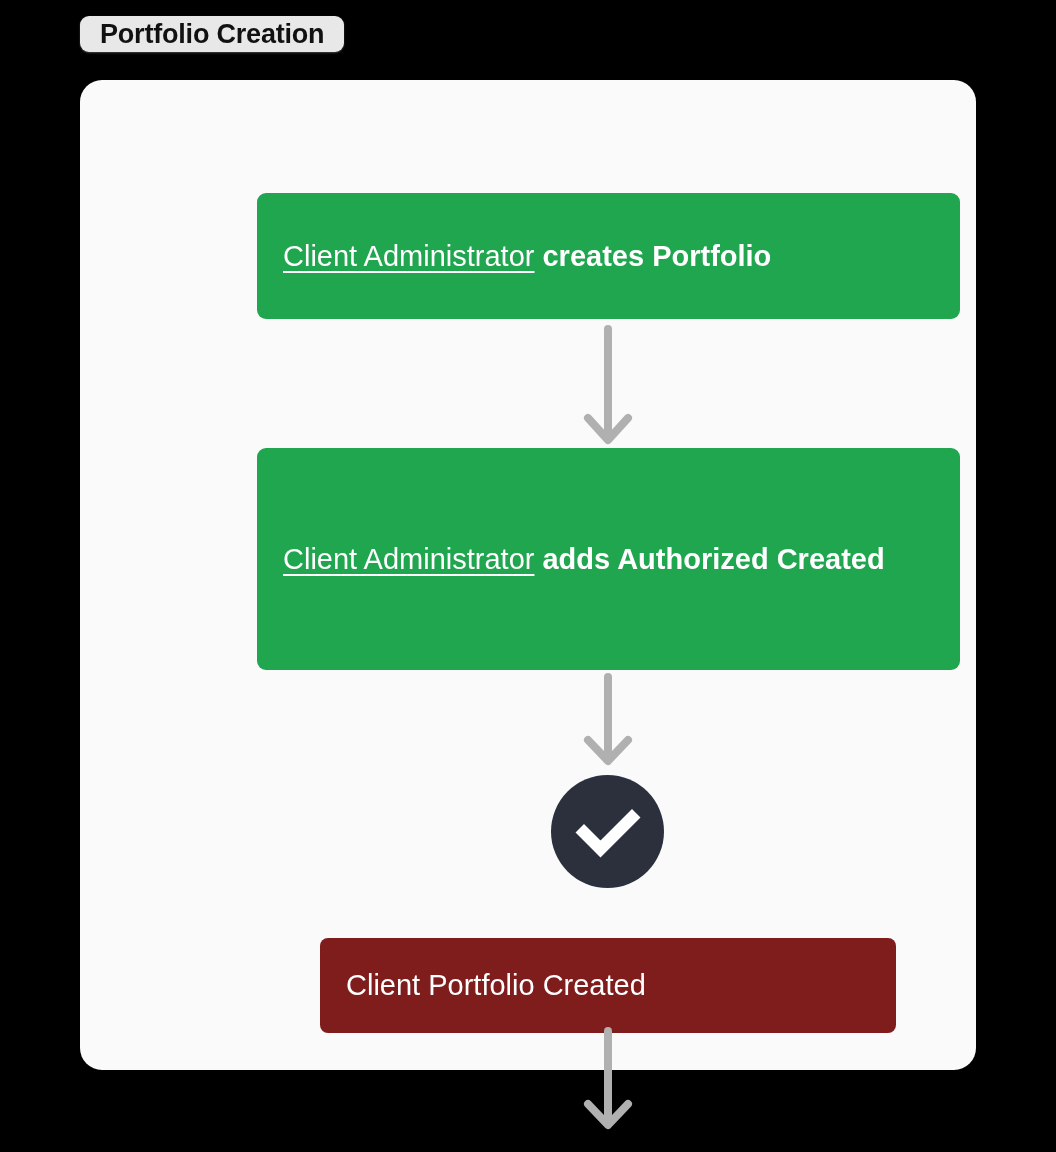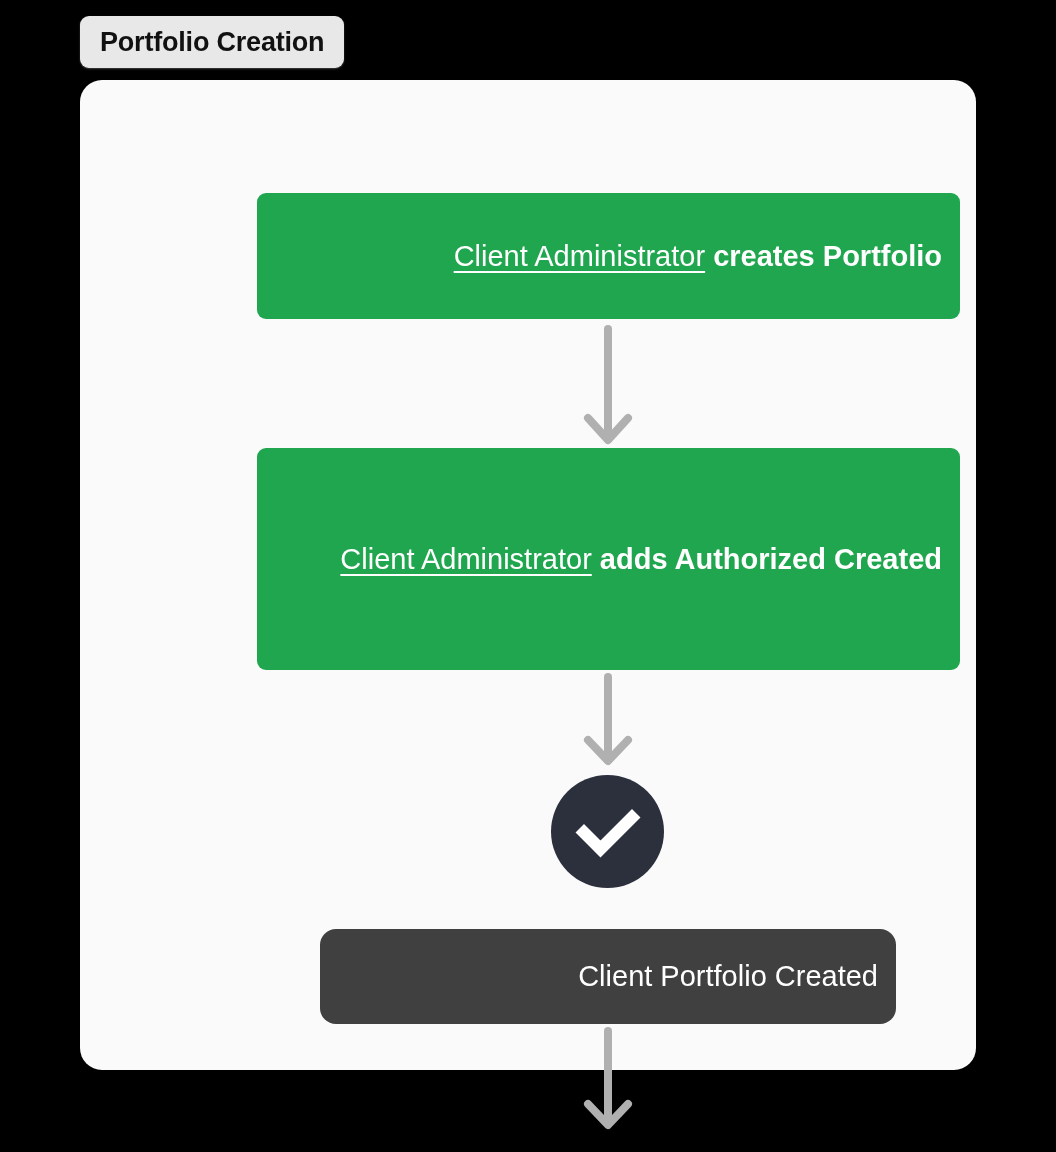--- a/index.html
+++ b/index.html
@@ -13,21 +13,21 @@
     position: relative;
     font-family: "Liberation Sans", sans-serif;
     overflow: hidden;
   }
 
   
   .title-badge {
     position: absolute;
     left: 80px;
     top: 16px;
-    height: 52px;
+    height: 36px;
     padding: 0 20px;
     display: flex;
     align-items: center;
     background: #E8E8E8;
     border-radius: 9px;
     box-shadow: 0 1px 2px rgba(255,255,255,0.25);
     box-sizing: border-box;
   }
   .title-badge-text {
     font-size: 27px;
@@ -46,33 +46,35 @@
     height: 990px;
     background: #FAFAFA;
     border-radius: 22px;
   }
 
   
   .node {
     position: absolute;
     display: flex;
     align-items: center;
-    justify-content: flex-end;
+    justify-content: flex-start;
     box-sizing: border-box;
     text-align: center;
+    padding-left: 8px;
   }
   .node-green {
     background: #20A64F;
     border-radius: 9px;
     color: #FFFFFF;
   }
   .node-dark {
-    background: #404040;
-    border-radius: 16px;
+    background: #7f1d1d;
+    border-radius: 8px;
     color: #FFFFFF;
+    margin-top: 9px;
   }
 
   .node-label {
     font-size: 29px;
     line-height: 47px;
     color: #FFFFFF;
     padding: 0 18px;
   }
   .actor {
     font-weight: 400;

